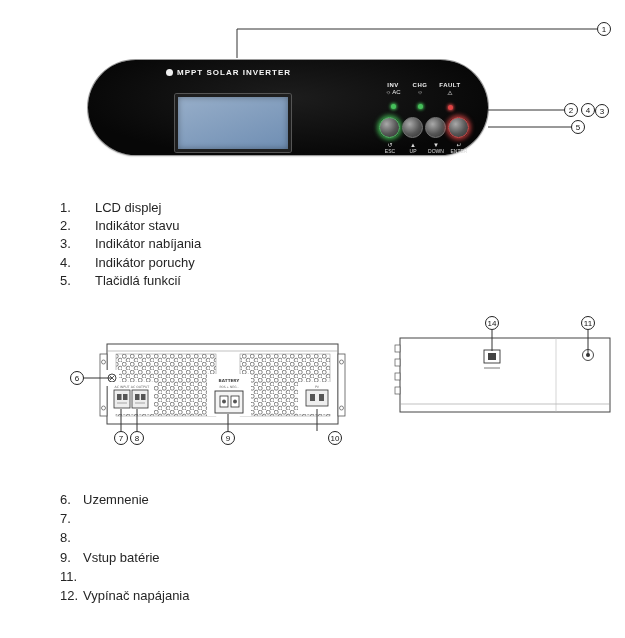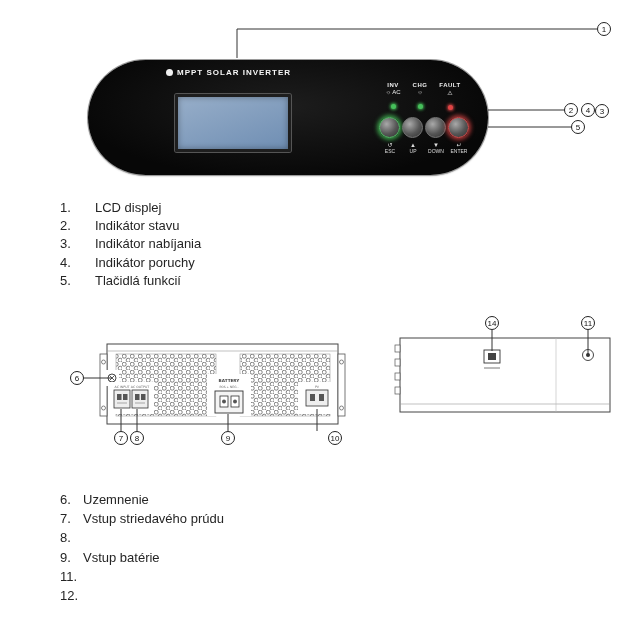--- a/index.html
+++ b/index.html
@@ -1,21 +1,21 @@
 <!DOCTYPE html>
 <html><head>
 <meta charset="utf-8">
 <style>
   *{margin:0;padding:0;box-sizing:border-box}
   html,body{background:#fff}
   body{font-family:"Liberation Sans","DejaVu Sans",sans-serif;color:#252525}
   #page{position:relative;width:625px;height:638px;background:#fff;overflow:hidden}
 
   
-  .panel{position:absolute;left:88px;top:60px;width:400px;height:115px;
+  .panel{position:absolute;left:88px;top:60px;width:400px;height:95px;
     background:radial-gradient(ellipse at 50% 40%, #1d1d1d, #070707 75%);
     border-radius:58px;box-shadow:0 0 0 1px #9a9a9a, 0 1px 2px rgba(0,0,0,.35)}
   .brand{position:absolute;left:78px;top:8px;color:#f5f5f5;font-size:8px;font-weight:bold;
     letter-spacing:1px;display:flex;align-items:center;gap:4px;white-space:nowrap}
   .brand-dot{width:7px;height:7px;border-radius:50%;background:#f0f0f0;display:inline-block}
   .lcd{position:absolute;left:87px;top:34px;width:116px;height:58px;
     background:linear-gradient(160deg,#97aec9,#6f8eb3);
     border:3px solid #1e1e1e;border-radius:2px;
     box-shadow:0 0 0 1px #555, inset 0 0 6px rgba(0,0,0,.35)}
   .ind{position:absolute;top:22px;width:34px;text-align:center;color:#eee}
@@ -236,30 +236,30 @@
     </g>
   </svg>
 
   <div class="legend legend-bottom">
     <div class="lrow">
         <span class="num">6.</span>
         <span class="txt">Uzemnenie</span>
       </div>
     <div class="lrow">
         <span class="num">7.</span>
-        <span class="txt">Vstup striedavého prúdu</span>
       </div>
     <div class="lrow">
         <span class="num">8.</span>
       </div>
     <div class="lrow">
         <span class="num">9.</span>
         <span class="txt">Vstup batérie</span>
       </div>
     <div class="lrow">
         <span class="num">11.</span>
       </div>
     <div class="lrow">
         <span class="num">12.</span>
+        <span class="txt">Vypínač napájania</span>
       </div>
   </div>
 
 </div>
 
 </body></html>

